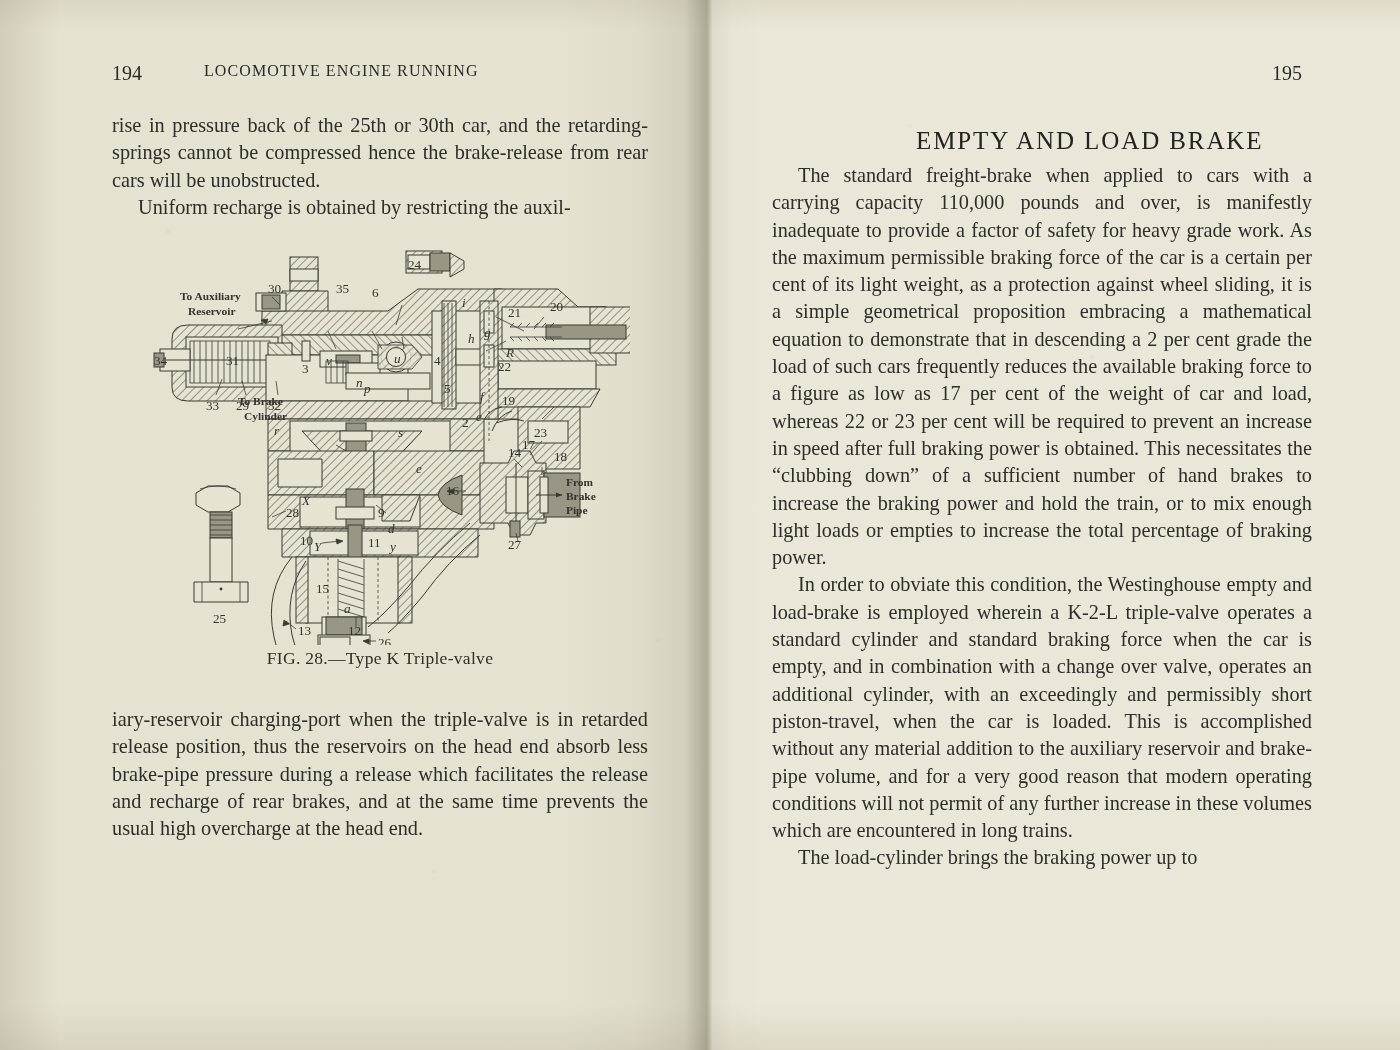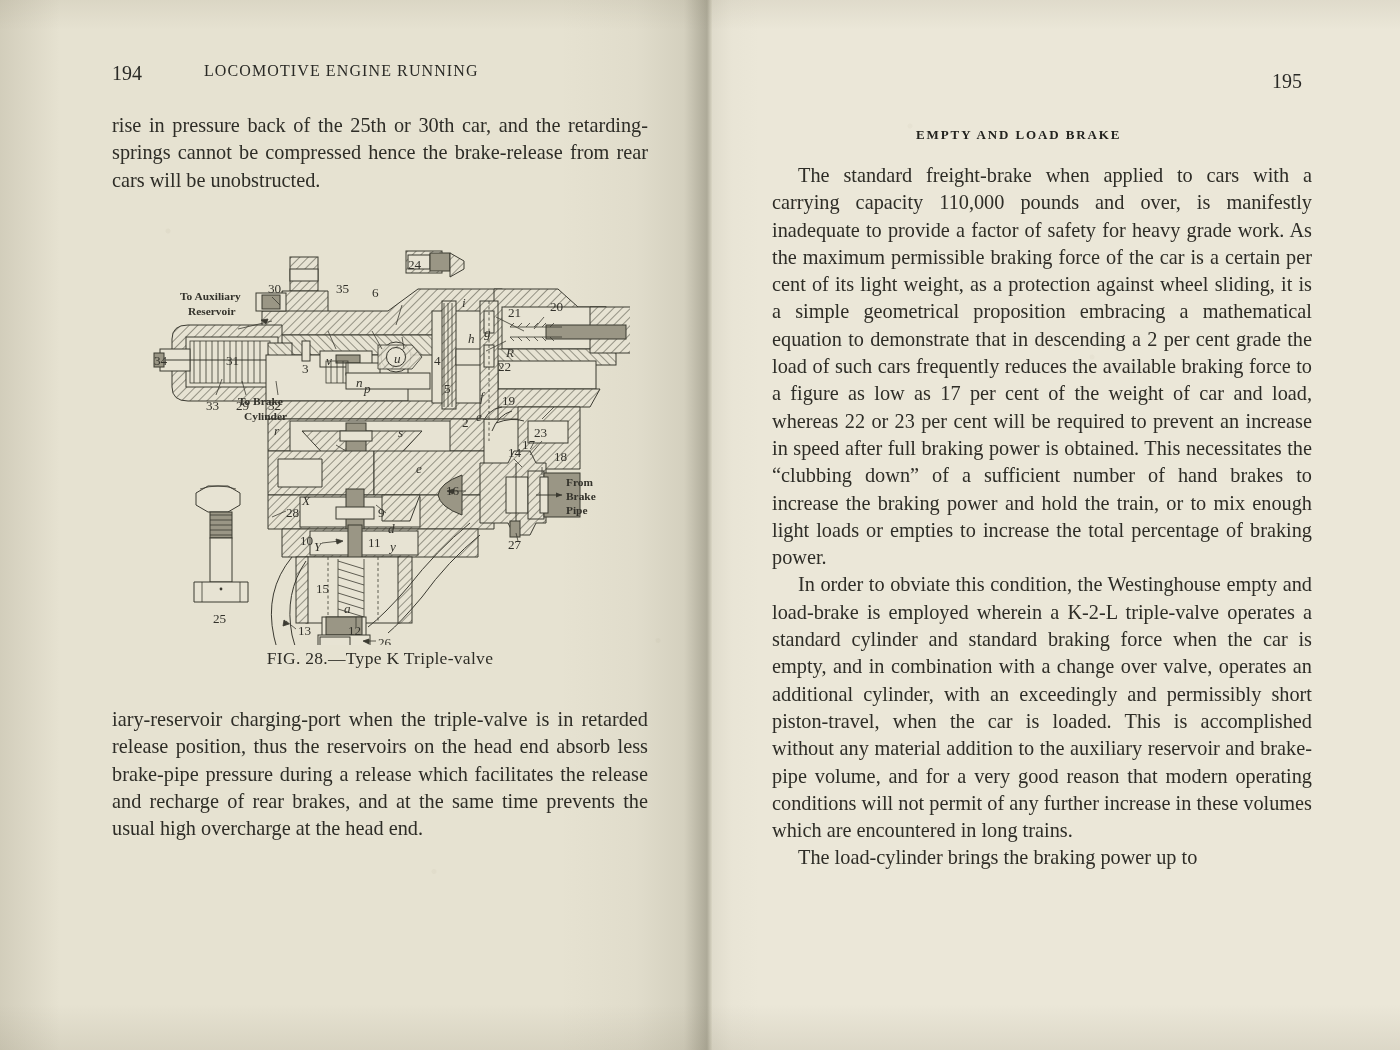--- a/index.html
+++ b/index.html
@@ -90,22 +90,22 @@
     line-height: 27.3px;
     text-align: justify;
     text-justify: inter-word;
   }
   .col p { margin: 0; }
   .col p.indent { text-indent: 26px; }
 
   .sechead {
     position: absolute;
     color: #23231f;
-    font-size: 13px;
-    font-weight: bold;
+    font-size: 25px;
+    font-weight: normal;
     letter-spacing: 1.9px;
     white-space: nowrap;
   }
 
   
   .figure-wrap {
     position: absolute;
     left: 150px; top: 245px;
     width: 480px; height: 400px;
   }
@@ -147,20 +147,21 @@
   <div class="edge-shade-left"></div>
   <div class="edge-shade-top"></div>
   <div class="edge-shade-bottom"></div>
 
   <div class="folio" style="left:112px; top:62px;">194</div>
 
   <div class="runhead" style="left:204px; top:62px;">LOCOMOTIVE ENGINE RUNNING</div>
 
   <div class="col" style="left:112px; top:112px; width:536px;">
     <p>rise in pressure back of the 25th or 30th car, and the retarding-springs cannot be compressed hence the brake-release from rear cars will be unobstructed.</p>
+    <p class="indent">Uniform recharge is obtained by restricting the auxil-</p>
   </div>
 
   <div class="figure-wrap">
     <svg class="diagram" width="480" height="400" viewBox="0 0 480 400">
       <defs>
         <pattern id="hatchA" width="6" height="6" patternUnits="userSpaceOnUse" patternTransform="rotate(45)">
           <rect width="6" height="6" fill="#e7e3d3"></rect>
           <line x1="0" y1="0" x2="0" y2="6" stroke="#46453a" stroke-width="1.05"></line>
         </pattern>
         <pattern id="hatchB" width="6" height="6" patternUnits="userSpaceOnUse" patternTransform="rotate(-45)">
@@ -425,21 +426,21 @@
 
   <div class="fig-caption">
     <span>FIG. 28.—Type K Triple-valve</span>
   </div>
 
   <div class="col" style="left:112px; top:706px; width:536px;">
     <p>iary-reservoir charging-port when the triple-valve is in retarded release position, thus the reservoirs on the head end absorb less brake-pipe pressure during a release which facilitates the release and recharge of rear brakes, and at the same time prevents the usual high overcharge at the head end.</p>
   </div>
 
 
-  <div class="folio" style="left:1272px; top:62px;margin-top:8px;">195</div>
+  <div class="folio" style="left:1272px; top:62px;">195</div>
 
   <div class="sechead" style="left:916px; top:127px;">EMPTY AND LOAD BRAKE</div>
 
   <div class="col" style="left:772px; top:146px; width:540px;margin-top:16px;">
     <p class="indent">The standard freight-brake when applied to cars with a carrying capacity 110,000 pounds and over, is manifestly inadequate to provide a factor of safety for heavy grade work.  As the maximum permissible braking force of the car is a certain per cent of its light weight, as a protection against wheel sliding, it is a simple geometrical proposition embracing a mathematical equation to demonstrate that in descending a 2 per cent grade the load of such cars frequently reduces the available braking force to a figure as low as 17 per cent of the weight of car and load, whereas 22 or 23 per cent will be required to prevent an increase in speed after full braking power is obtained.  This necessitates the “clubbing down” of a sufficient number of hand brakes to increase the braking power and hold the train, or to mix enough light loads or empties to increase the total percentage of braking power.</p>
     <p class="indent">In order to obviate this condition, the Westinghouse empty and load-brake is employed wherein a K-2-L triple-valve operates a standard cylinder and standard braking force when the car is empty, and in combination with a change over valve, operates an additional cylinder, with an exceedingly and permissibly short piston-travel, when the car is loaded.  This is accomplished without any material addition to the auxiliary reservoir and brake-pipe volume, and for a very good reason that modern operating conditions will not permit of any further increase in these volumes which are encountered in long trains.</p>
     <p class="indent">The load-cylinder brings the braking power up to</p>
   </div>
 
 </div>

